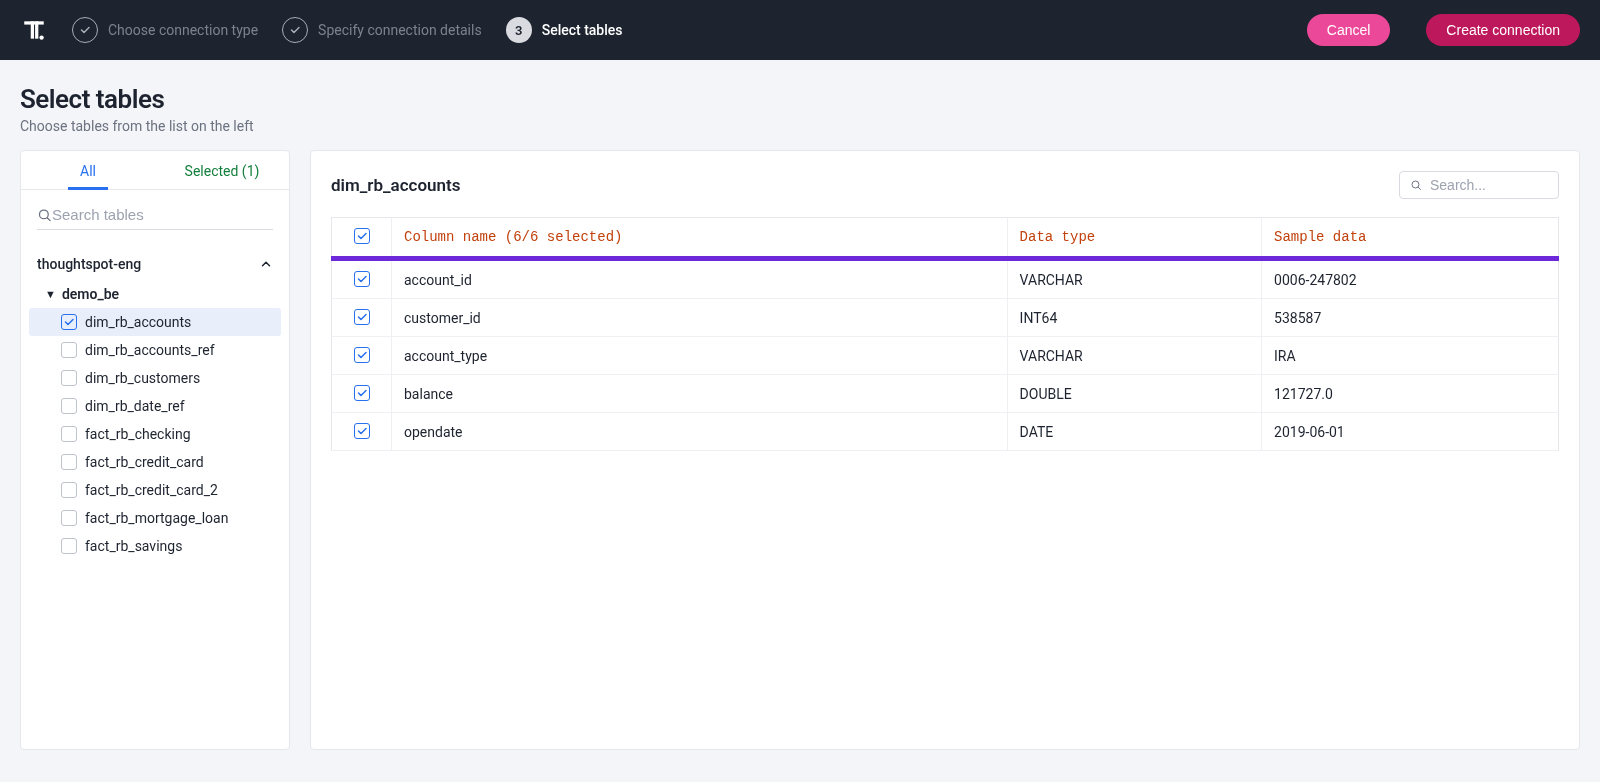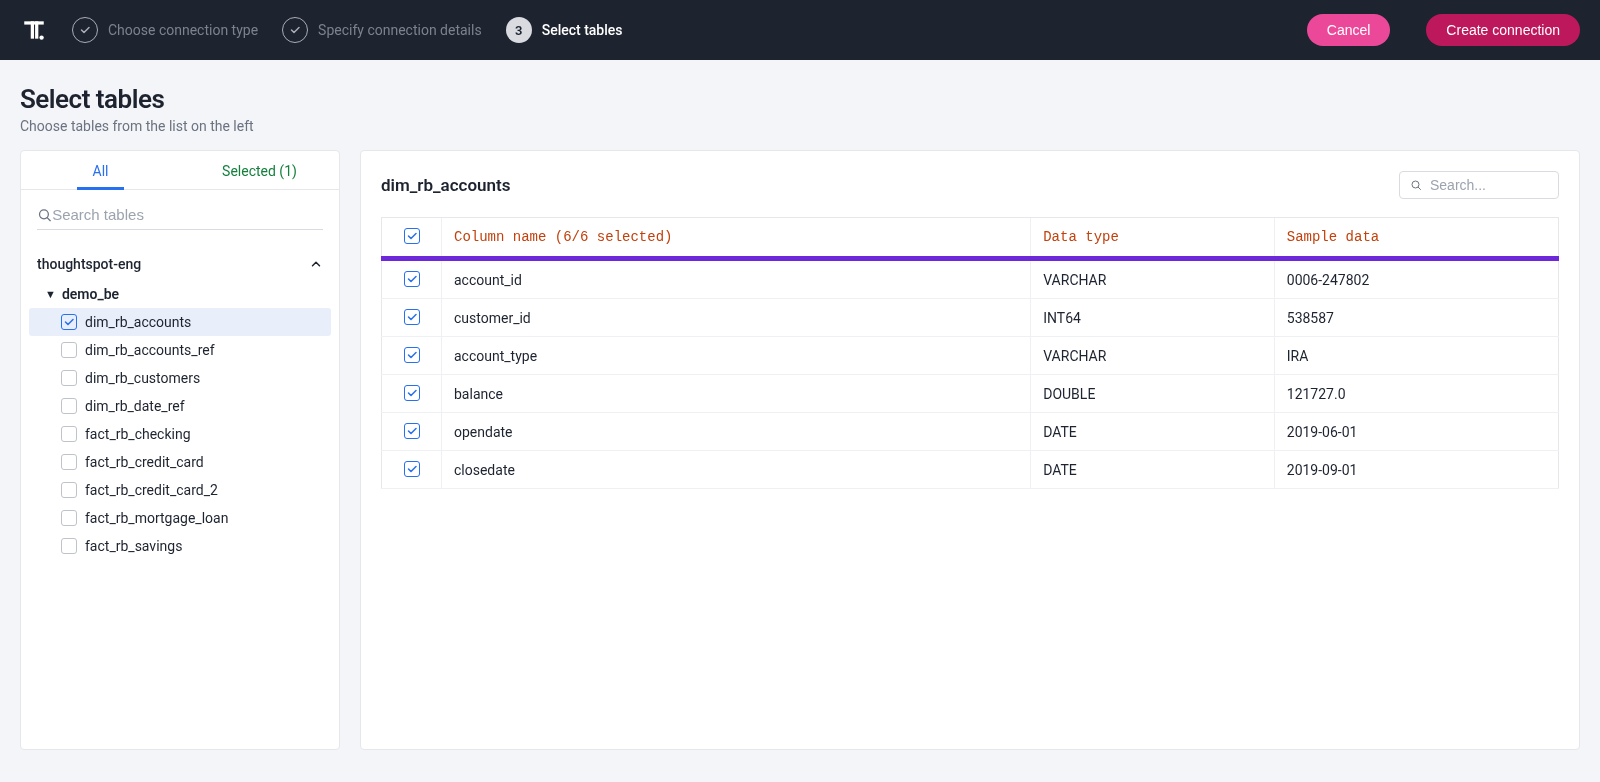--- a/index.html
+++ b/index.html
@@ -61,21 +61,21 @@
   
   .workspace {
     display: flex;
     gap: 20px;
     padding: 0 20px 20px;
     align-items: stretch;
   }
 
   
   .sidebar {
-    width: 320px;
+    width: 270px;
     background: #fff;
     border: 1px solid #e5e7eb;
     border-radius: 4px;
     display: flex;
     flex-direction: column;
     min-height: 600px;
   }
   .side-tabs {
     display: flex;
     border-bottom: 1px solid #e5e7eb;
@@ -372,27 +372,17 @@
           <tr>
             <td><span class="chk checked">
                 <svg width="12" height="12" viewBox="0 0 24 24">
                   <path d="M5 12l5 5L20 7" stroke="currentColor" stroke-width="3" fill="none" stroke-linecap="round" stroke-linejoin="round"></path>
                 </svg>
               </span></td>
             <td>opendate</td>
             <td>DATE</td>
             <td>2019-06-01</td>
           </tr>
-          <tr>
-            <td><span class="chk checked">
-                <svg width="12" height="12" viewBox="0 0 24 24">
-                  <path d="M5 12l5 5L20 7" stroke="currentColor" stroke-width="3" fill="none" stroke-linecap="round" stroke-linejoin="round"></path>
-                </svg>
-              </span></td>
-            <td>closedate</td>
-            <td>DATE</td>
-            <td>2019-09-01</td>
-          </tr>
         </tbody>
     </table>
   </div>
 
 </div>
 
 </body></html>

